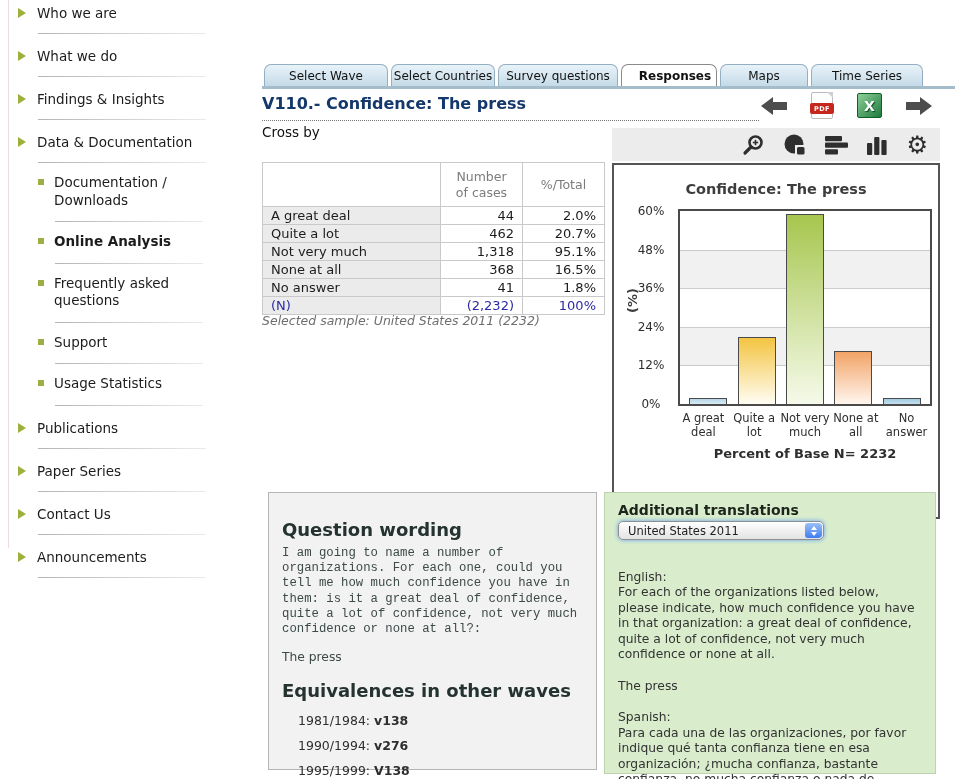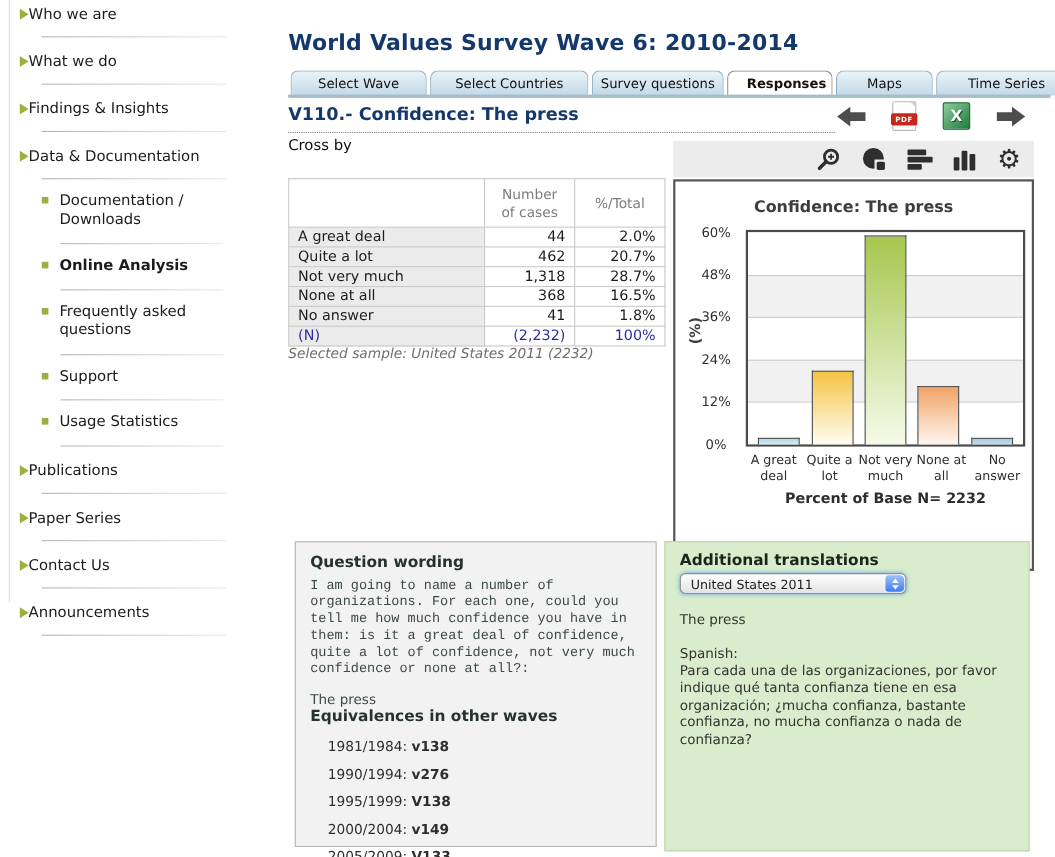--- a/index.html
+++ b/index.html
@@ -2,21 +2,21 @@
 <html><head>
 <meta charset="utf-8">
 <style>
   html,body{margin:0;padding:0;background:#fff;}
   #app{position:relative;width:959px;height:779px;background:#fff;overflow:hidden;
        font-family:"DejaVu Sans","Liberation Sans",sans-serif;color:#1c1c1c;}
   .edge-line{position:absolute;left:8px;top:0;width:1px;height:548px;background:#ecdcdc;}
 
   
   #sidebar{position:absolute;left:10px;top:0;width:250px;}
-  .nav-top{display:flex;align-items:flex-start;margin:14px 0 0 8px;font-size:13.5px;cursor:pointer;}
+  .nav-top{display:flex;gap:11px;align-items:flex-start;margin:14px 0 0 8px;font-size:13.5px;cursor:pointer;}
   .nav-top:first-child{margin-top:5px;}
   .tri{width:0;height:0;border-left:8px solid #9cb13c;border-top:5px solid transparent;border-bottom:5px solid transparent;margin-top:3px;flex:none;}
   .nav-sub{display:flex;gap:10px;align-items:flex-start;margin:11px 0 0 28px;font-size:13.5px;line-height:1.3;cursor:pointer;width:200px;}
   .bullet{width:6px;height:6px;background:#9fae44;margin-top:5px;flex:none;}
   .nav-sub.active .s-lbl{font-weight:bold;}
   .sep{height:1px;background:linear-gradient(to right,#b5b5b5,#eaeaea);margin:12px 0 0 28px;width:168px;}
   .sep-sub{margin-left:45px;width:148px;}
 
   
   #main{position:absolute;left:262px;top:0;width:697px;height:779px;}
@@ -77,21 +77,21 @@
   .ytick{position:absolute;right:calc(100% + 8px);width:42px;text-align:center;font-size:12px;color:#2e2e2e;}
   #ylabel{position:absolute;left:6px;top:128px;transform:rotate(-90deg);transform-origin:center;
           font-weight:bold;font-size:13px;color:#3d3d3d;}
   #xcats{position:absolute;left:64px;top:247px;width:254px;display:flex;}
   .xcat{flex:1;text-align:center;font-size:11.5px;line-height:1.18;color:#2e2e2e;}
   #xlabel{position:absolute;left:64px;top:281px;width:254px;text-align:center;font-weight:bold;font-size:13px;color:#2e2e2e;}
 
   
   #qw-box{position:absolute;left:6px;top:492px;width:329px;height:278px;background:#f2f2f2;border:1px solid #b5b5b5;
           box-sizing:border-box;padding:10px 13px;}
-  #qw-box h3{margin:0 0 6px 0;font-size:14px;color:#243230;}
+  #qw-box h3{margin:16px 0 6px 0;font-size:18px;color:#243230;}
   .qw-body{font-size:12.3px;line-height:1.24;color:#3c4a48;font-family:Liberation Mono, monospace;}
   #qw-subject{margin-top:13px;font-size:12.3px;color:#3c4a48;}
   #eq-heading{margin:27px 0 0 0;font-size:14px;color:#243230;}
   #eq-list{margin-top:12px;padding-left:16px;}
   .eq-item{font-size:12.5px;color:#2e2e2e;margin-bottom:10px;}
   .eq-item b{font-weight:bold;}
 
   #tr-box{position:absolute;left:342px;top:492px;width:332px;height:282px;background:#d9edcc;border:1px solid #bdd3ae;
           box-sizing:border-box;padding:9px 13px;}
   #tr-box h3{margin:0 0 3px 0;font-size:14px;color:#1c241c;}
@@ -179,29 +179,28 @@
     <div class="sep"></div>
 
     <div class="nav-top">
       <span class="tri"></span>
       <span>Announcements</span>
     </div>
     <div class="sep"></div>
   </nav>
 
   <div id="main">
-    <div id="page-title">World Values Survey Wave 6: 2010-2014</div>
 
     <div id="tabs">
       <div class="tab" style="width:124px">Select Wave</div>
-      <div class="tab" style="width:144px">Select Countries</div>
+      <div class="tab" style="width:104px">Select Countries</div>
       <div class="tab" style="width:120px">Survey questions</div>
       <div class="tab active" style="width:96px">Responses</div>
       <div class="tab" style="width:88px">Maps</div>
-      <div class="tab" style="width:128px">Time Series</div>
+      <div class="tab" style="width:112px">Time Series</div>
     </div>
     <div id="tab-strip-line"></div>
 
     <div id="q-header">V110.- Confidence: The press</div>
 
     <div id="nav-icons">
       <svg class="navarrow" width="26" height="18" viewBox="0 0 26 18">
         <polygon points="26,5 12,5 12,0 0,9 12,18 12,13 26,13" fill="#4d4d4d"></polygon>
       </svg>
       <div class="pdf-icon">
@@ -229,21 +228,21 @@
         <td class="num">2.0%</td>
       </tr>
       <tr>
         <td class="lbl">Quite a lot</td>
         <td class="num">462</td>
         <td class="num">20.7%</td>
       </tr>
       <tr>
         <td class="lbl">Not very much</td>
         <td class="num">1,318</td>
-        <td class="num">28.7%</td>
+        <td class="num">95.1%</td>
       </tr>
       <tr>
         <td class="lbl">None at all</td>
         <td class="num">368</td>
         <td class="num">16.5%</td>
       </tr>
       <tr>
         <td class="lbl">No answer</td>
         <td class="num">41</td>
         <td class="num">1.8%</td>
@@ -340,19 +339,21 @@
 
     <div id="tr-box">
       <h3>Additional translations</h3>
       <div id="tr-select" class="mac-select">
         <span>United States 2011</span>
         <span class="stepper">
           <span class="st-up"></span>
             <span class="st-dn"></span>
         </span>
       </div>
+      <div class="tr-par first">English:
+For each of the organizations listed below, please indicate, how much confidence you have in that organization: a great deal of confidence, quite a lot of confidence, not very much confidence or none at all.</div>
       <div class="tr-par">The press</div>
       <div class="tr-par">Spanish:
 Para cada una de las organizaciones, por favor indique qué tanta confianza tiene en esa organización; ¿mucha confianza, bastante confianza, no mucha confianza o nada de confianza?</div>
 
     </div>
   </div>
 </div>
 
 </body></html>

